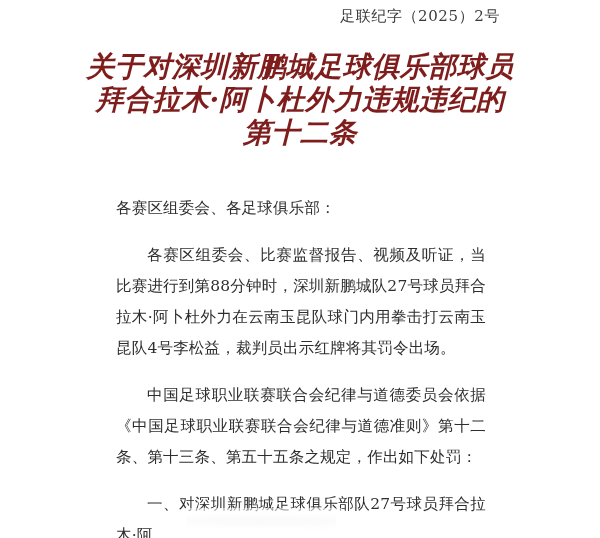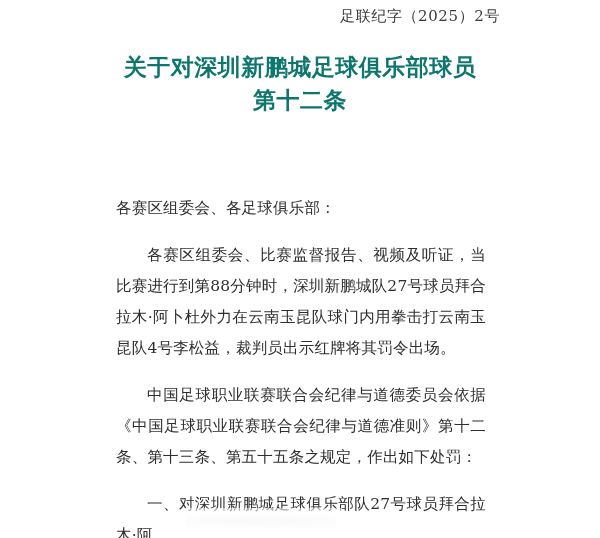--- a/index.html
+++ b/index.html
@@ -40,27 +40,28 @@
 
   
   .title-block {
     position: absolute;
     top: 50px;
     left: 70px;
     width: 460px;
     text-align: center;
   }
   .title-line {
-    font-size: 23px;
+    font-size: 28px;
     font-weight: bold;
     line-height: 33px;
     letter-spacing: 0.5px;
-    color: #0f766e;
+    color: #7f1d1d;
     font-family: "DejaVu Serif", "Liberation Serif", serif;
     white-space: nowrap;
+    font-style: italic;
   }
 
   
   .body-block {
     position: absolute;
     top: 177px;
     left: 100px;
     width: 402px;
   }
   .para {
@@ -105,20 +106,21 @@
 </style>
 </head>
 <body>
 
 <div class="page">
 
   <div class="doc-number">足联纪字（2025）2号</div>
 
   <div class="title-block">
     <div class="title-line">关于对深圳新鹏城足球俱乐部球员</div>
+    <div class="title-line">拜合拉木·阿卜杜外力违规违纪的</div>
     <div class="title-line">第十二条</div>
   </div>
 
   <div class="body-block">
     <p class="para salutation">各赛区组委会、各足球俱乐部：</p>
     <p class="para indent">各赛区组委会、比赛监督报告、视频及听证，当比赛进行到第88分钟时，深圳新鹏城队27号球员拜合拉木·阿卜杜外力在云南玉昆队球门内用拳击打云南玉昆队4号李松益，裁判员出示红牌将其罚令出场。</p>
     <p class="para indent">中国足球职业联赛联合会纪律与道德委员会依据《中国足球职业联赛联合会纪律与道德准则》第十二条、第十三条、第五十五条之规定，作出如下处罚：</p>
     <p class="para indent">一、对深圳新鹏城足球俱乐部队27号球员拜合拉木·阿</p>
   </div>
 

